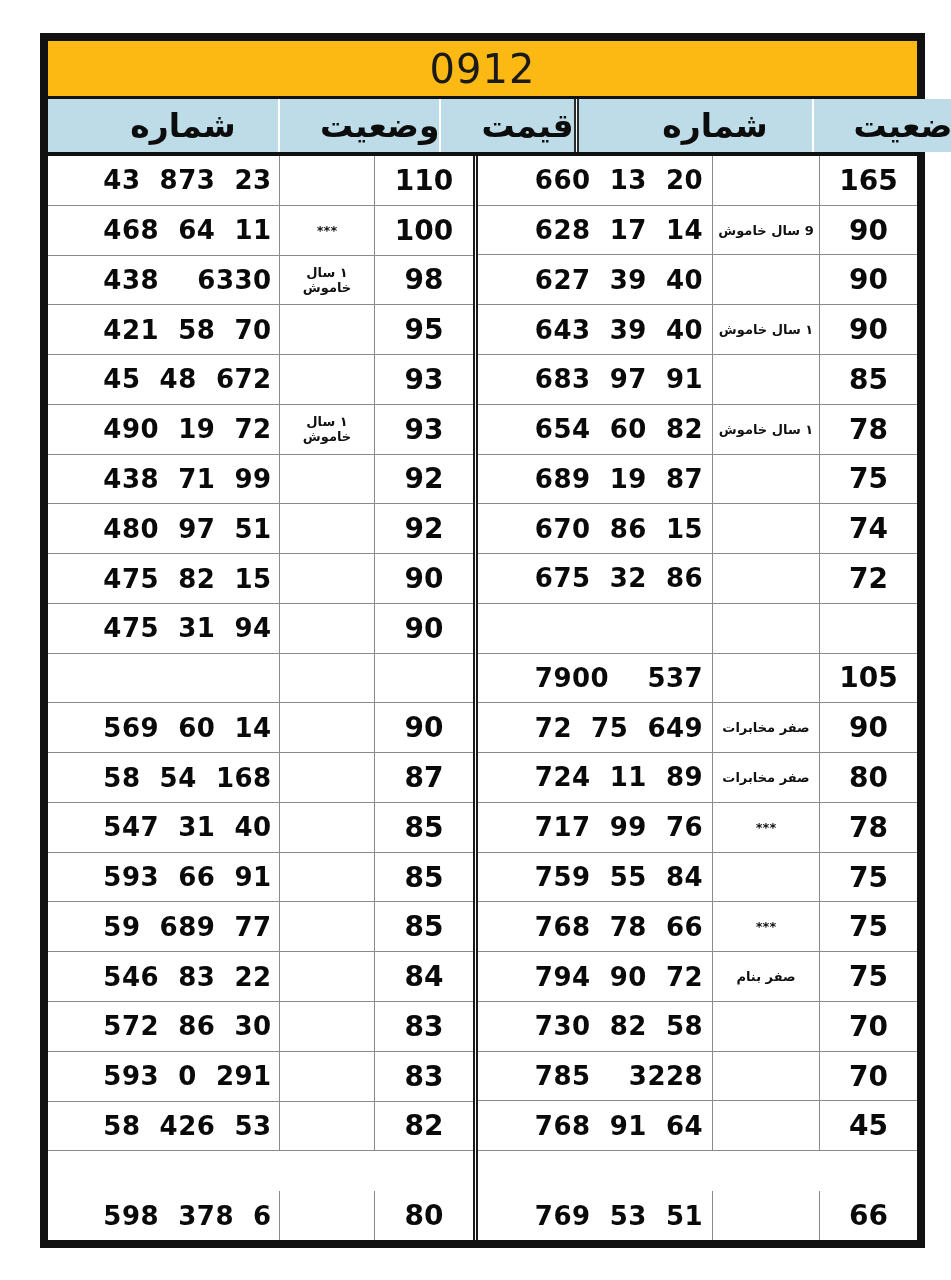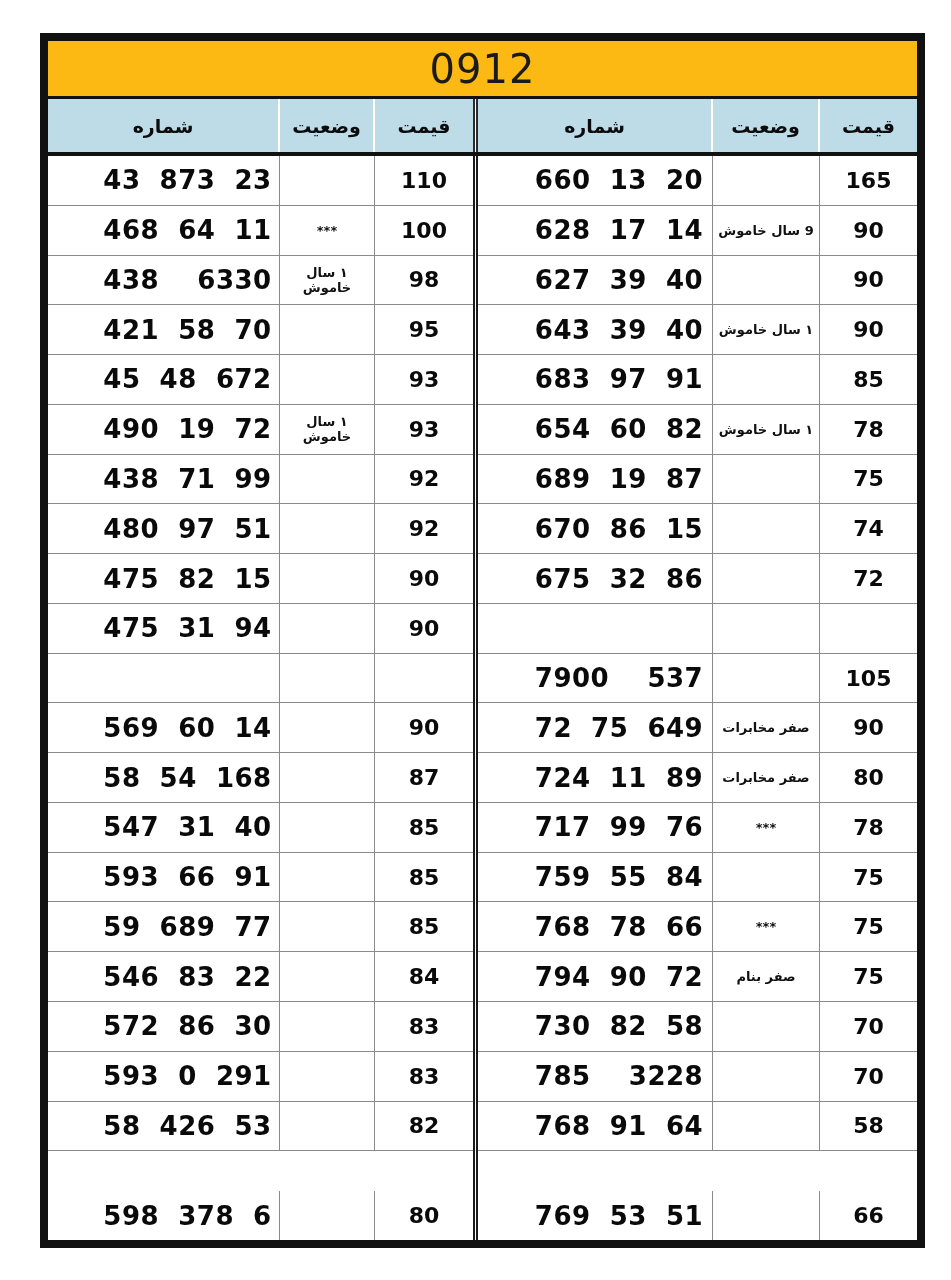--- a/index.html
+++ b/index.html
@@ -65,27 +65,28 @@
     display: flex;
     background: #bddce8;
     border-bottom: 4px solid #111111;
     box-sizing: border-box;
   }
   .head-cell {
     background: #bddce8;
     display: flex;
     align-items: center;
     justify-content: center;
-    font-size: 19px;
+    font-size: 33px;
     font-weight: bold;
     color: #0c0c0c;
     font-family: "DejaVu Sans", "Liberation Sans", sans-serif;
     direction: rtl;
     border-right: 2px solid #ffffff;
     box-sizing: border-box;
+    padding-left: 40px;
   }
   .head-cell.last-of-table { border-right: none; }
   .head-sep {
     flex: 0 0 5px;
     background: #ffffff;
     border-left: 2px solid #2b2b2b;
     border-right: 2px solid #2b2b2b;
     box-sizing: border-box;
   }
 
@@ -94,21 +95,21 @@
     flex: 1 1 auto;
     display: flex;
     position: relative;
   }
   .table-half {
     display: flex;
     flex-direction: column;
     height: 100%;
   }
   .table-half.left  { flex: 0 0 425px; }
-  .table-half.right { flex: 1 1 auto; }
+  .table-half.right { flex: 1 1 auto; justify-content: flex-end; }
 
   .mid-sep {
     flex: 0 0 5px;
     background: #ffffff;
     border-left: 2px solid #1a1a1a;
     border-right: 2px solid #1a1a1a;
     box-sizing: border-box;
     height: 100%;
   }
 
@@ -144,21 +145,21 @@
     justify-content: center;
     font-size: 13px;
     font-weight: bold;
     color: #111111;
     direction: rtl;
     text-align: center;
     font-family: "DejaVu Sans", "Liberation Sans", sans-serif;
   }
   .cell-price {
     justify-content: center;
-    font-size: 22px;
+    font-size: 28px;
     font-weight: bold;
     color: #0a0a0a;
     font-family: "DejaVu Sans", "Liberation Sans", sans-serif;
   }
 
   
   .left .c-number { flex: 0 0 232px; }
   .left .c-status { flex: 0 0 95px; }
   .left .c-price  { flex: 1 1 auto; }
 
@@ -397,21 +398,21 @@
               <div class="cell cell-price c-price last-col">70</div>
             </div>
             <div class="data-row">
               <div class="cell cell-number c-number">785    3228</div>
               <div class="cell cell-status c-status"></div>
               <div class="cell cell-price c-price last-col">70</div>
             </div>
             <div class="data-row">
               <div class="cell cell-number c-number">768  91  64</div>
               <div class="cell cell-status c-status"></div>
-              <div class="cell cell-price c-price last-col">58</div>
+              <div class="cell cell-price c-price last-col">45</div>
             </div>
             <div class="data-row last">
               <div class="cell cell-number c-number">769  53  51</div>
               <div class="cell cell-status c-status"></div>
               <div class="cell cell-price c-price last-col">66</div>
             </div>
           </div>
       </div>
 
     </div>

